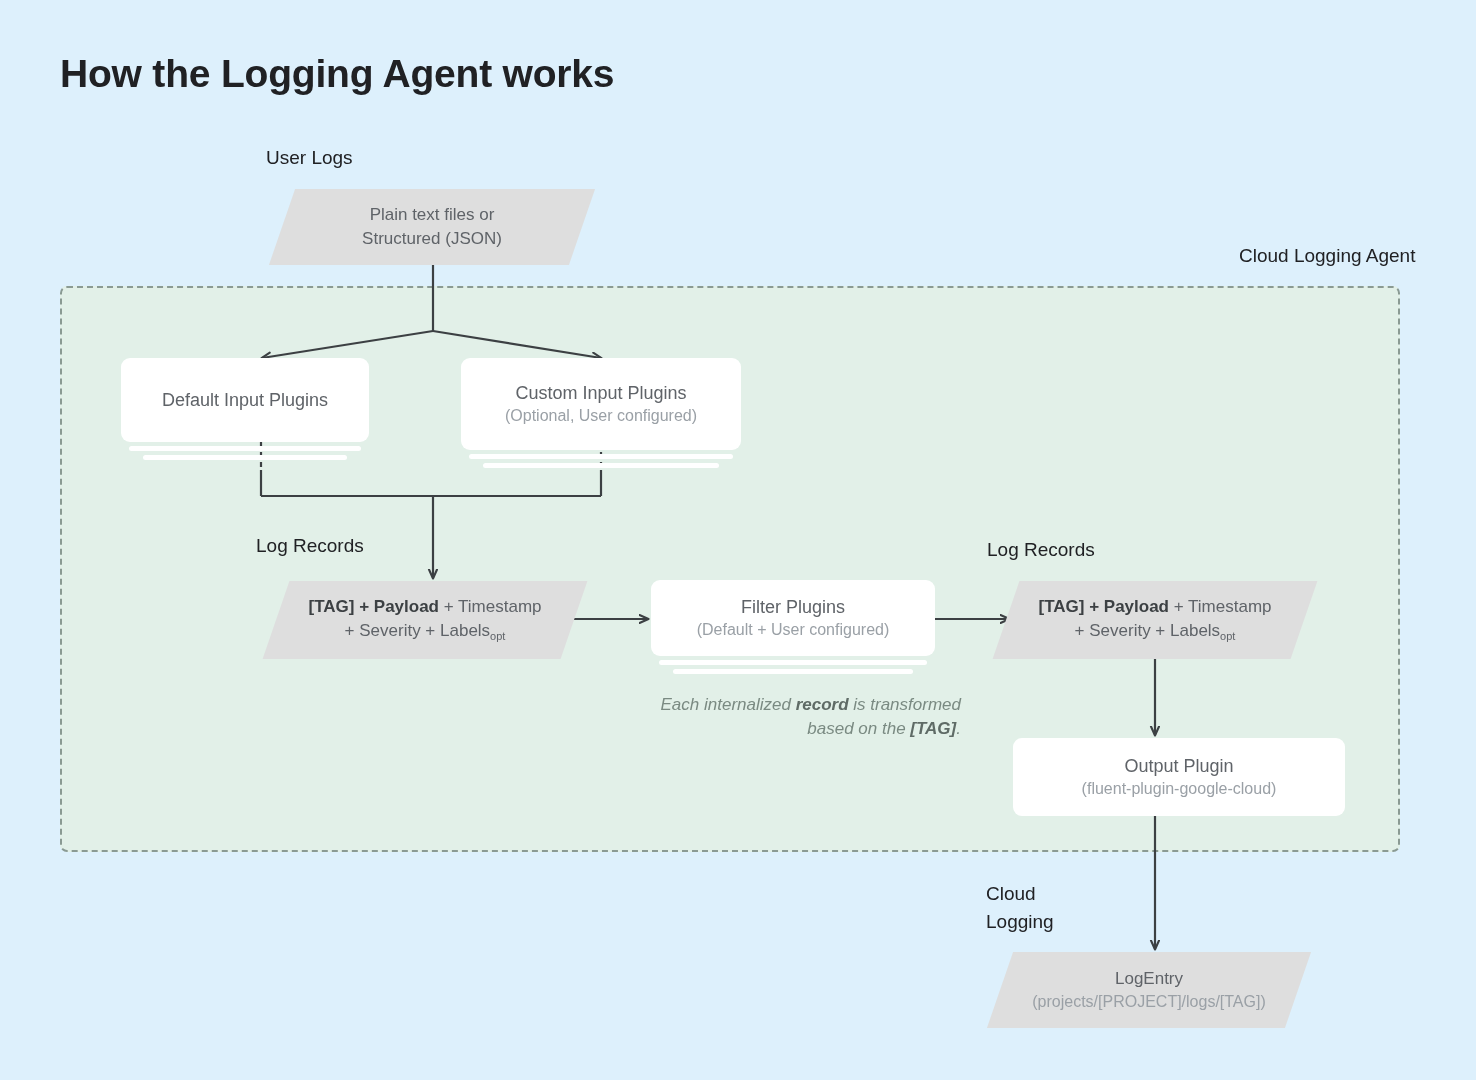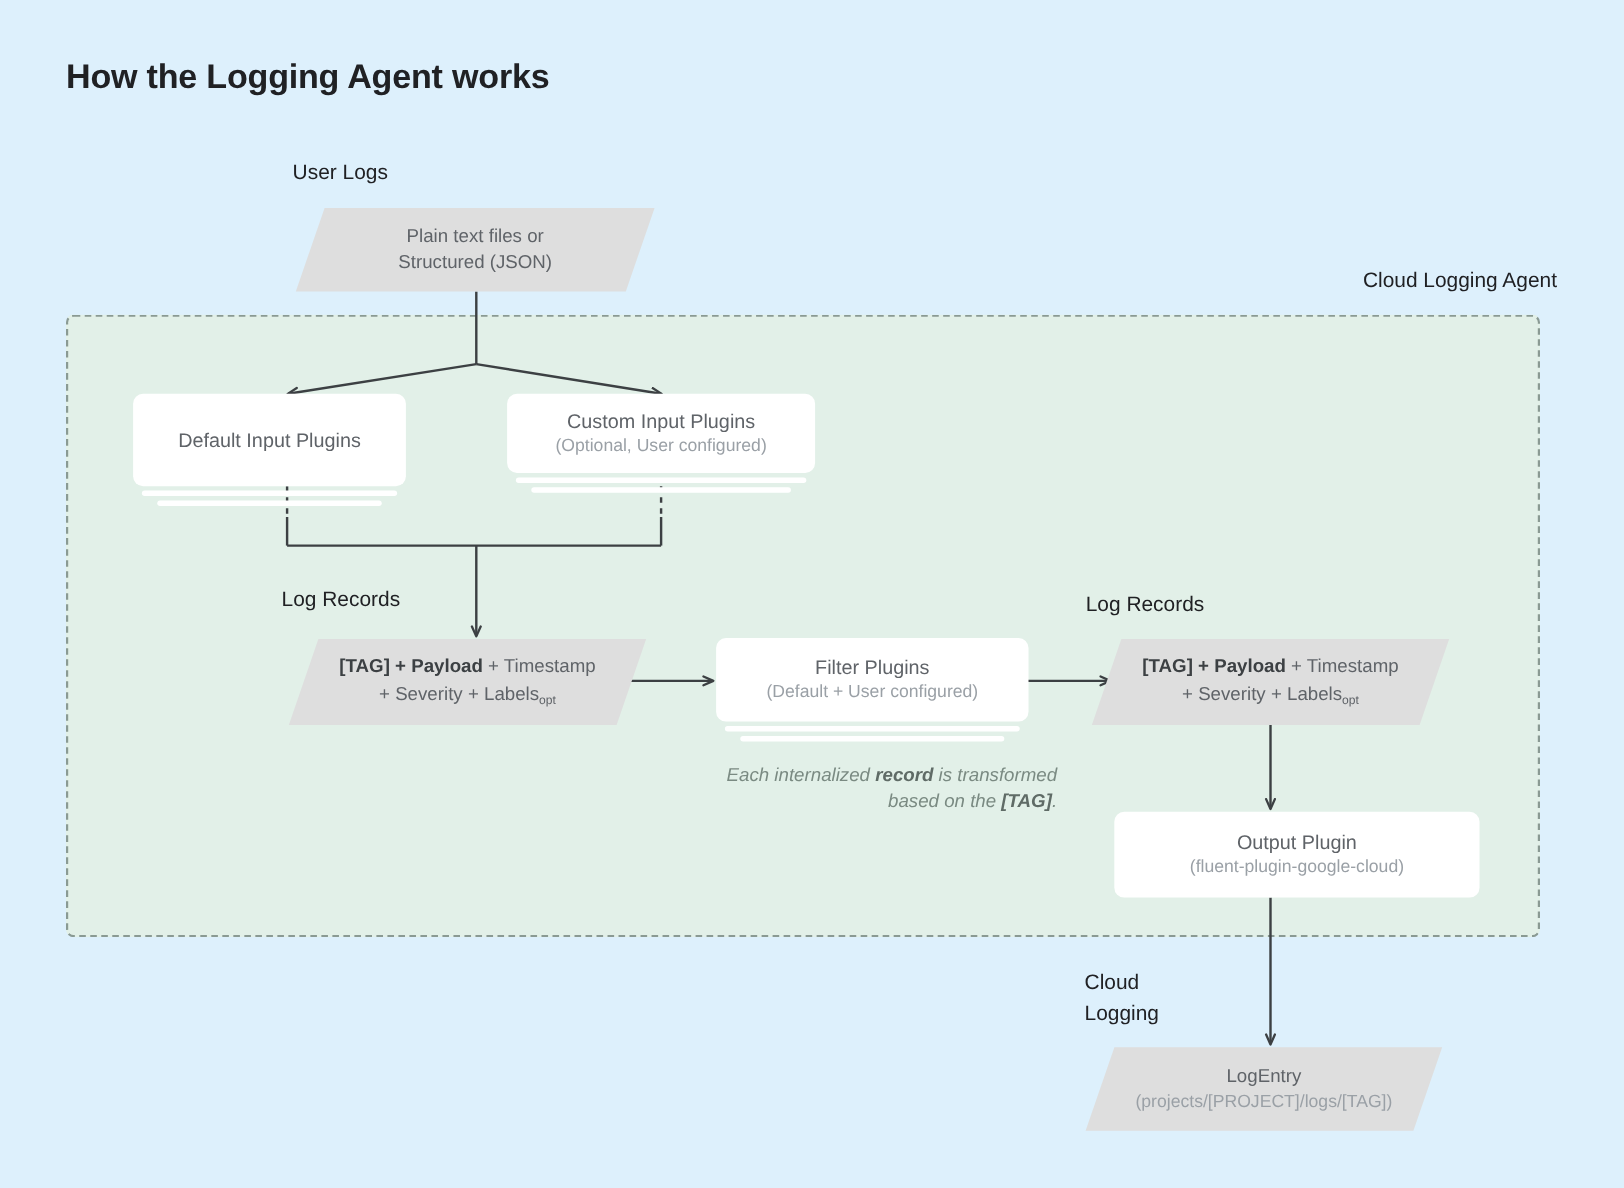--- a/index.html
+++ b/index.html
@@ -27,21 +27,21 @@
     width: 1476px;
     height: 1080px;
     pointer-events: none;
   }
 
   
   .page-title {
     position: absolute;
     left: 60px;
     top: 52px;
-    font-size: 31px;
+    font-size: 39px;
     font-weight: bold;
     color: #202124;
     letter-spacing: -0.2px;
   }
 
   
   .agent-panel {
     position: absolute;
     left: 60px;
     top: 286px;
@@ -135,21 +135,21 @@
     background: #ffffff;
     border-radius: 3px;
     margin: 4px auto 0 auto;
   }
   .stack-1 { width: calc(100% - 16px); }
   .stack-2 { width: calc(100% - 44px); }
 
   #box-default-input { left: 121px;  top: 358px; width: 248px; }
   #box-default-input .box { height: 84px; }
   #box-custom-input  { left: 461px;  top: 358px; width: 280px; }
-  #box-custom-input .box { height: 72px; }
+  #box-custom-input .box { height: 92px; }
   #box-filter        { left: 651px;  top: 580px; width: 284px; }
   #box-filter .box { height: 76px; }
   #box-output        { left: 1013px; top: 738px; width: 332px; }
   #box-output .box { height: 78px; }
 
   
   .note {
     position: absolute;
     left: 621px;
     top: 693px;

